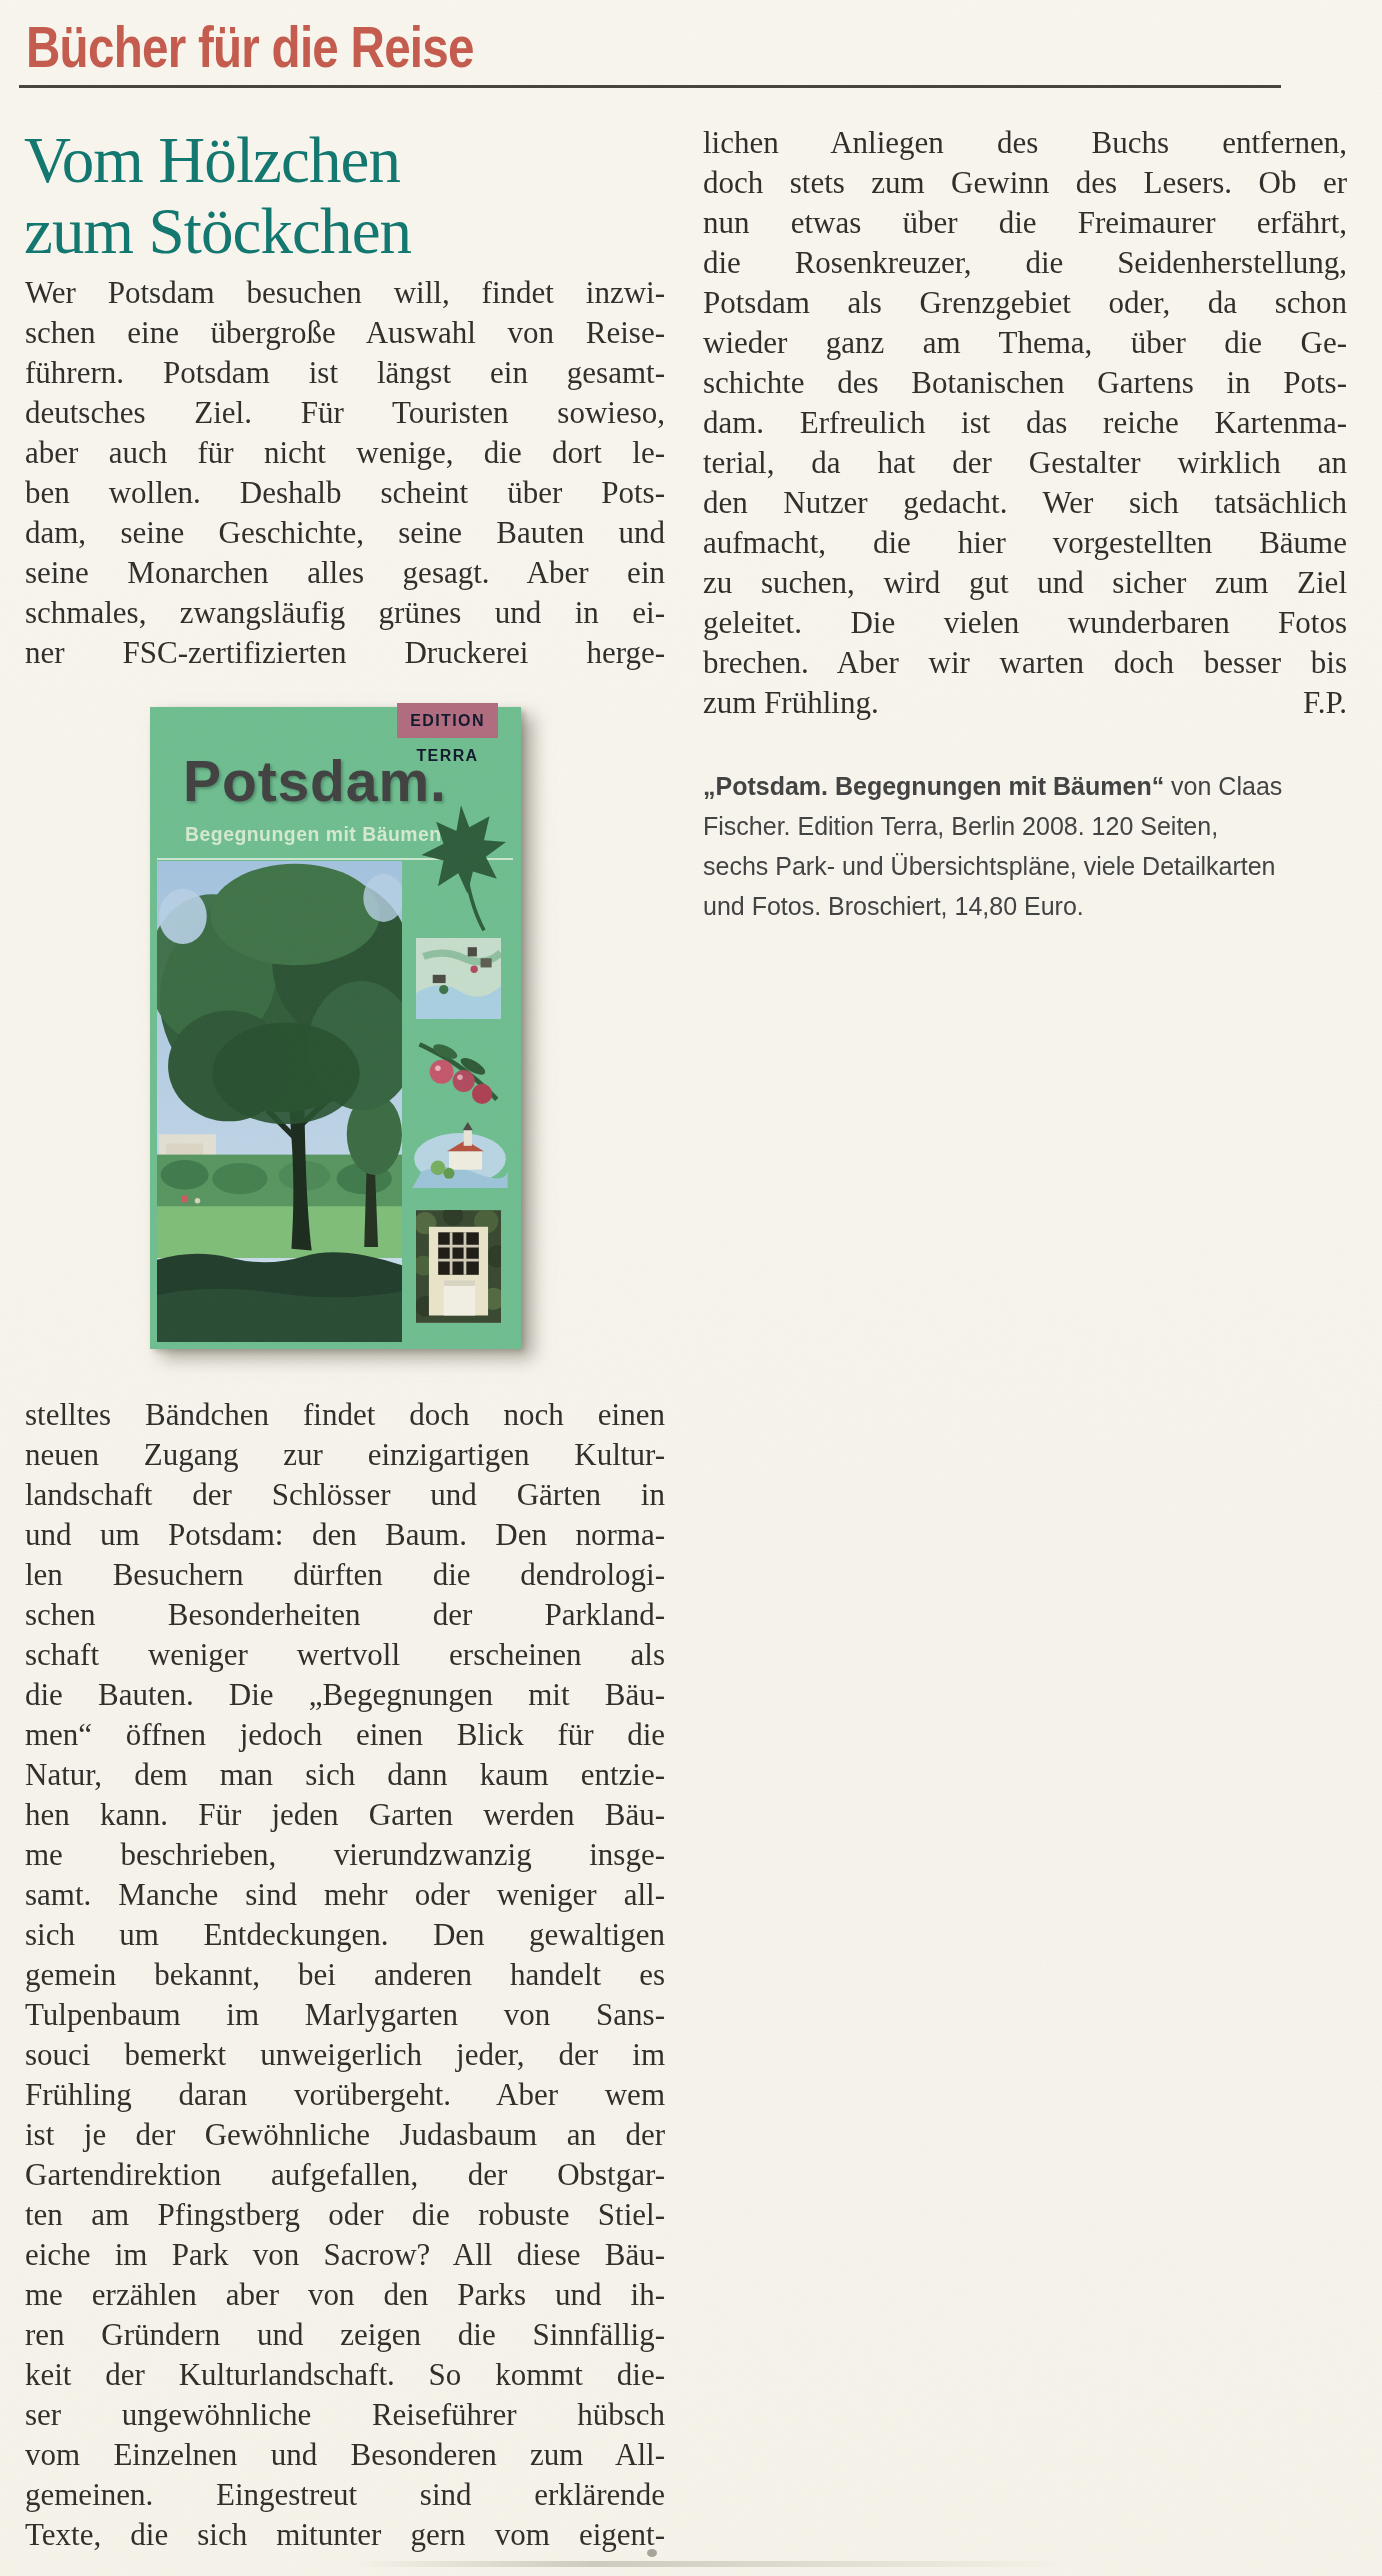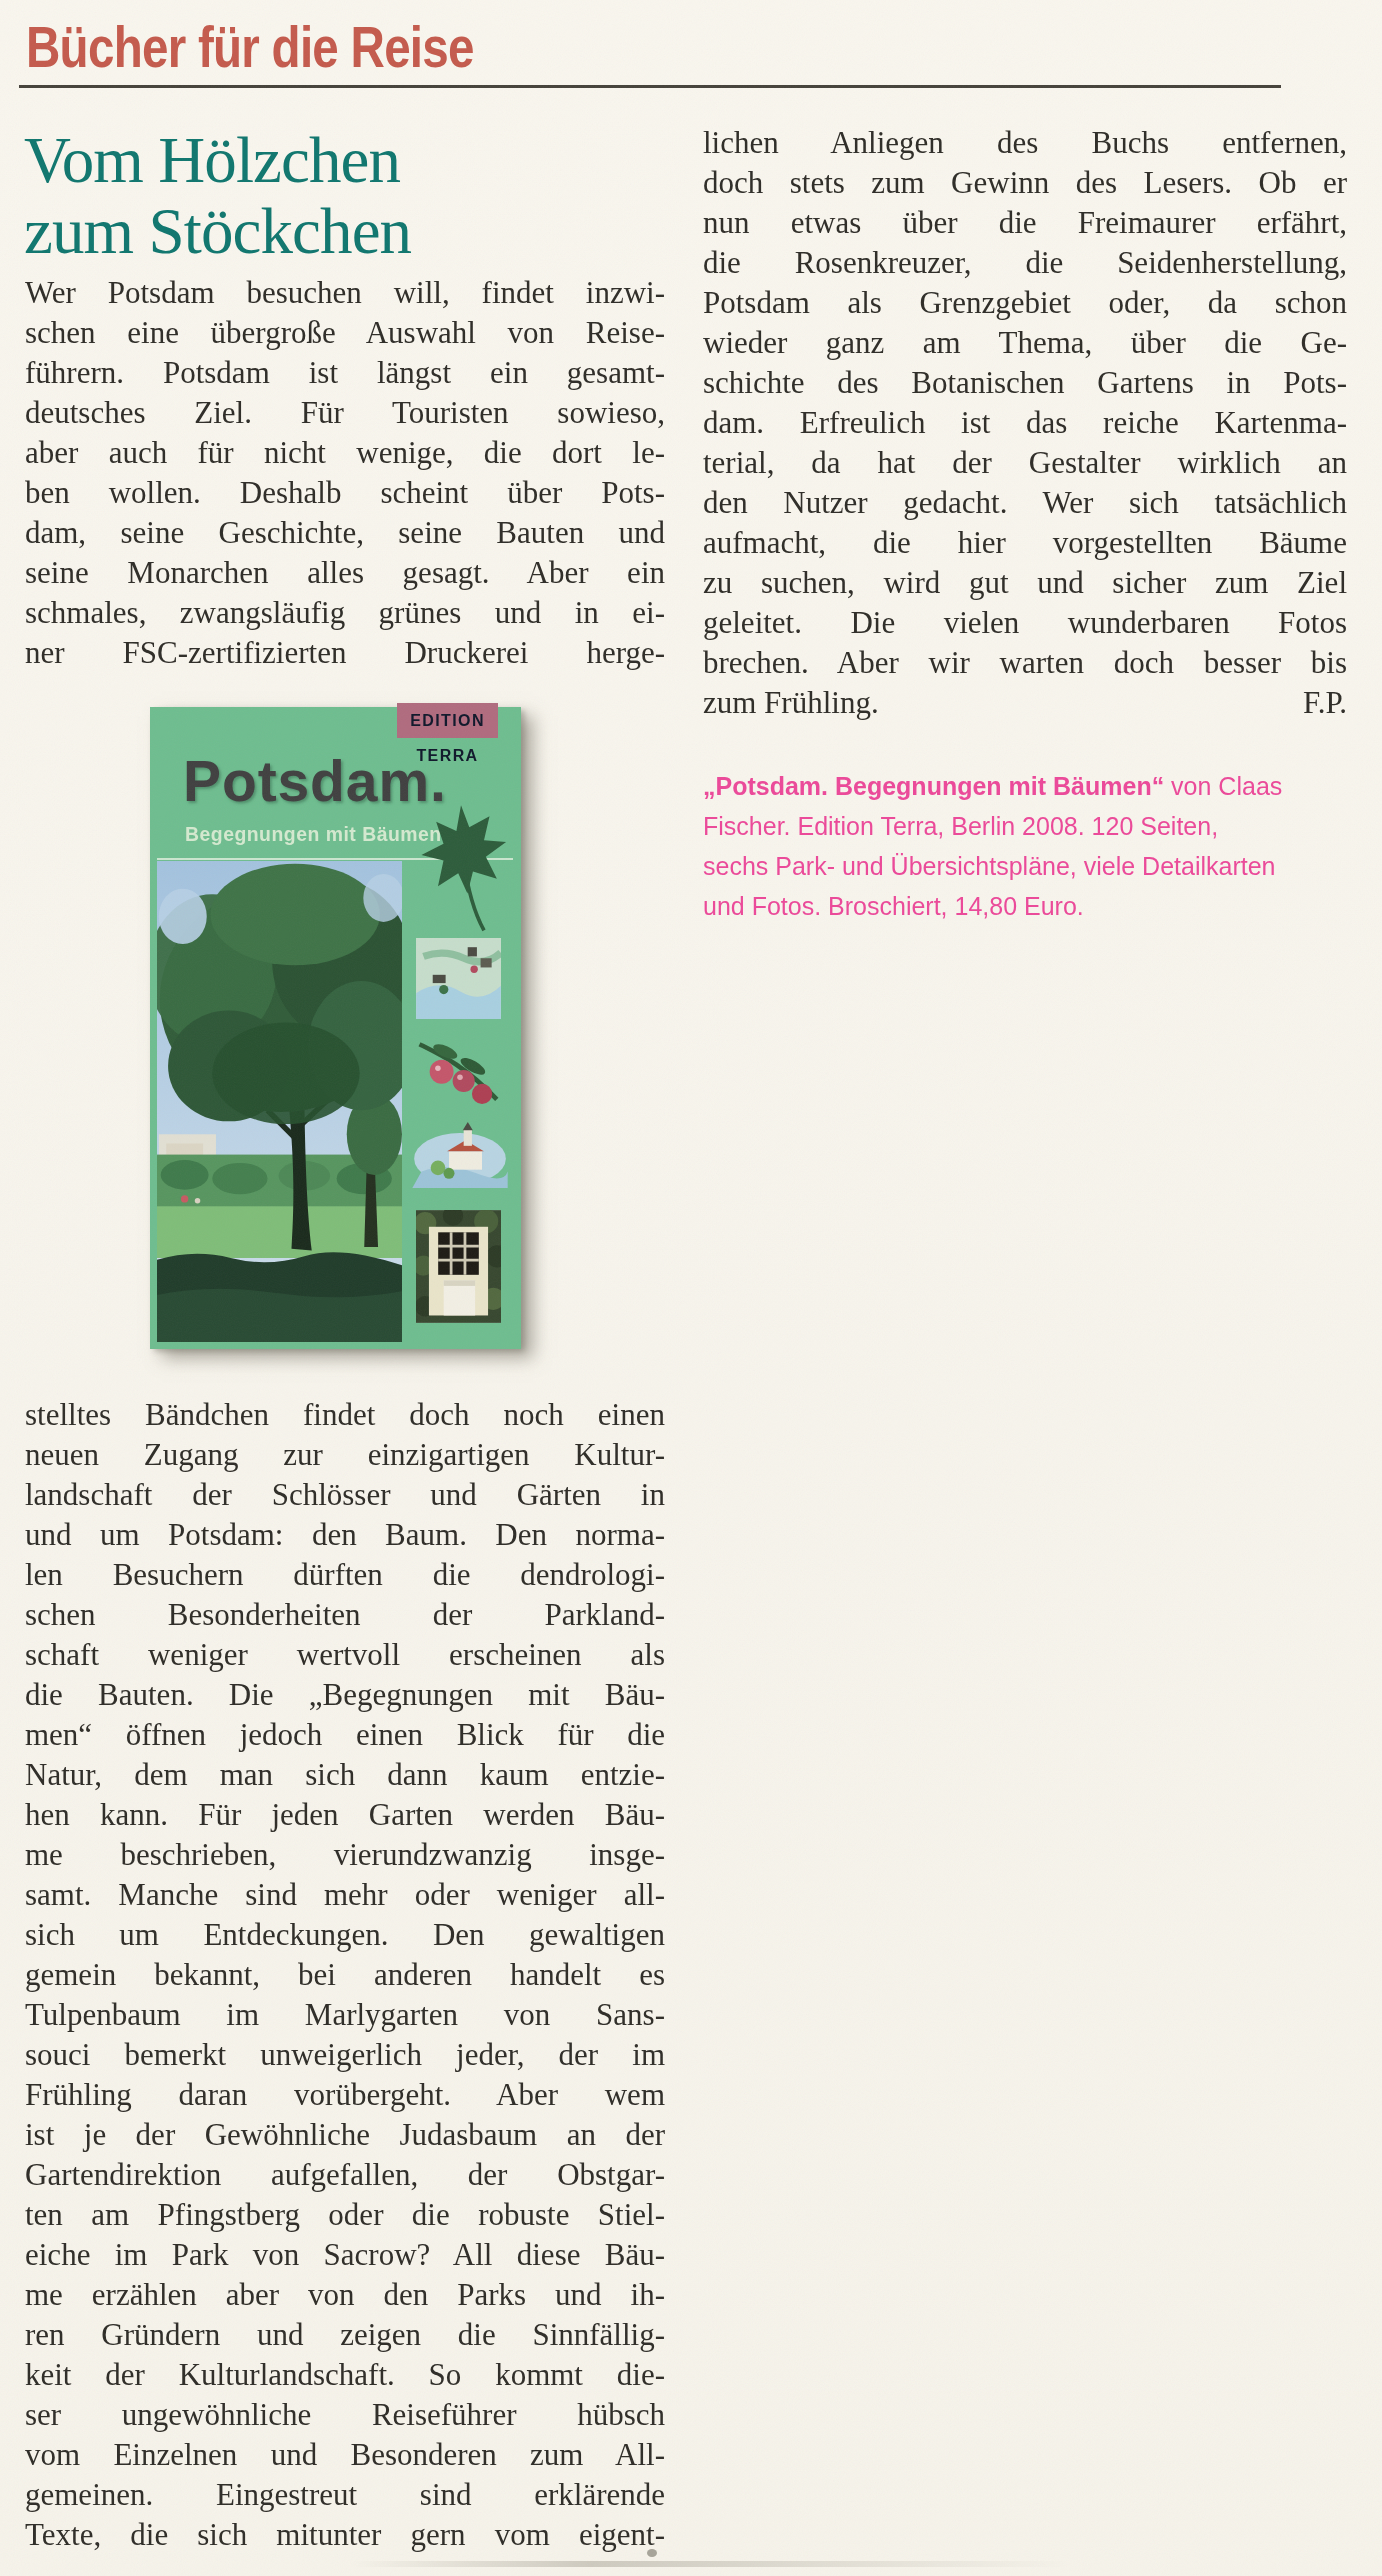--- a/index.html
+++ b/index.html
@@ -23,21 +23,21 @@
   
   .col{position:absolute;font-size:31px;color:#2e2c27;}
   .tline{line-height:40px;height:40px;text-align:justify;text-align-last:justify;}
   #col1p1{left:25px;top:273px;width:640px;}
   #col1p2{left:25px;top:1395px;width:640px;}
   #col2{left:703px;top:123px;width:644px;}
   .lastline{display:flex;justify-content:space-between;line-height:40px;height:40px;}
   
   #credit{
     position:absolute;left:703px;top:766px;width:644px;
-    font-family:"Liberation Sans",sans-serif;font-size:25px;line-height:40px;color:#ec4899;
+    font-family:"Liberation Sans",sans-serif;font-size:25px;line-height:40px;color:#404040;
   }
   #credit b{font-weight:bold;}
   
   #cover{
     position:absolute;left:150px;top:707px;width:371px;height:642px;
     background:#6ebd8f;
     box-shadow:12px 9.2px 16.6px rgba(110,105,92,.55),3.7px 2.8px 5.5px rgba(110,105,92,.4);
   }
   #cover *{position:absolute;}
   .badge{

